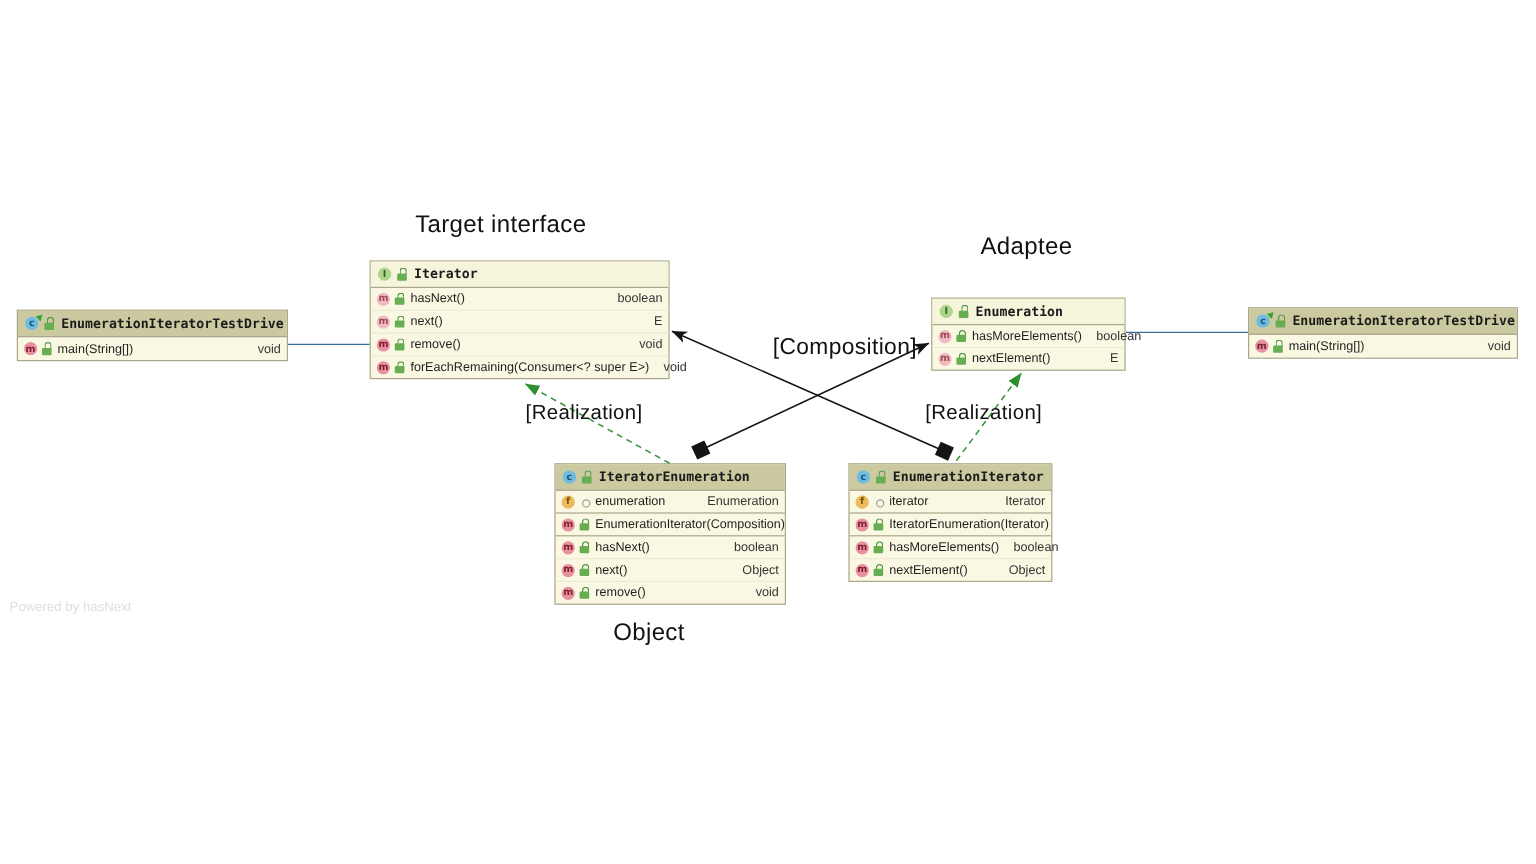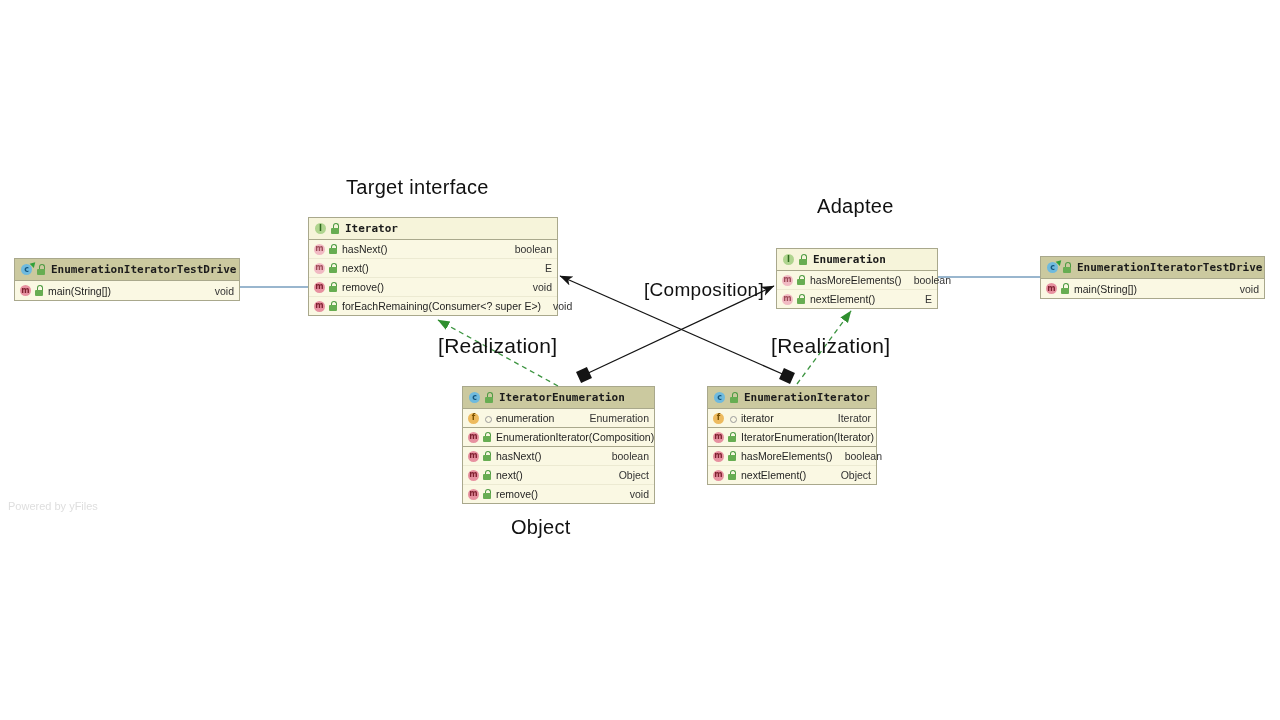--- a/index.html
+++ b/index.html
@@ -39,21 +39,21 @@
   .vis.lock::after{content:"";position:absolute;left:0;top:4.5px;width:8px;height:6px;
       background:#67ad52;border-radius:1px;}
   .vis.pkg::before{content:"";position:absolute;left:1.5px;top:3px;width:5px;height:5px;
       border:1px solid #9a9a9a;border-radius:50%;background:#faf8e3;}
 
   
   .anno{position:absolute;color:#111;font-family:"Liberation Sans",sans-serif;
         letter-spacing:0.3px;white-space:nowrap;}
   .anno.big{font-size:20px;}
   .anno.mid{font-size:19px;margin-left:31px;}
-  .anno.sml{font-size:21px;}
+  .anno.sml{font-size:17px;}
   #watermark{position:absolute;left:8px;top:500px;font-size:11px;color:#dedede;}
 
   
   #edges{position:absolute;left:0;top:0;pointer-events:none;}
   .comp{stroke:#141414;stroke-width:1.3;fill:none;}
   .real{stroke:#3c9440;stroke-width:1.3;stroke-dasharray:5 4;fill:none;}
   .dep{stroke:#356e9e;stroke-width:1.1;fill:none;}
   .sq{fill:#141414;}
 </style>
 </head>
@@ -249,15 +249,15 @@
     <line class="real" x1="558" y1="386" x2="438" y2="320" marker-end="url(#ah-green)"></line>
     <line class="real" x1="797" y1="384" x2="851" y2="311" marker-end="url(#ah-green)"></line>
   </svg>
 
   <div class="anno big" style="left:346px;top:176px;">Target interface</div>
   <div class="anno big" style="left:817px;top:195px;">Adaptee</div>
   <div class="anno mid" style="left:613px;top:279px;">[Composition]</div>
   <div class="anno sml" style="left:438px;top:334px;">[Realization]</div>
   <div class="anno sml" style="left:771px;top:334px;">[Realization]</div>
   <div class="anno big" style="left:511px;top:516px;">Object</div>
-  <div id="watermark">Powered by yFiles</div>
+  <div id="watermark">Powered by hasNext</div>
 
 </div>
 
 </body></html>

